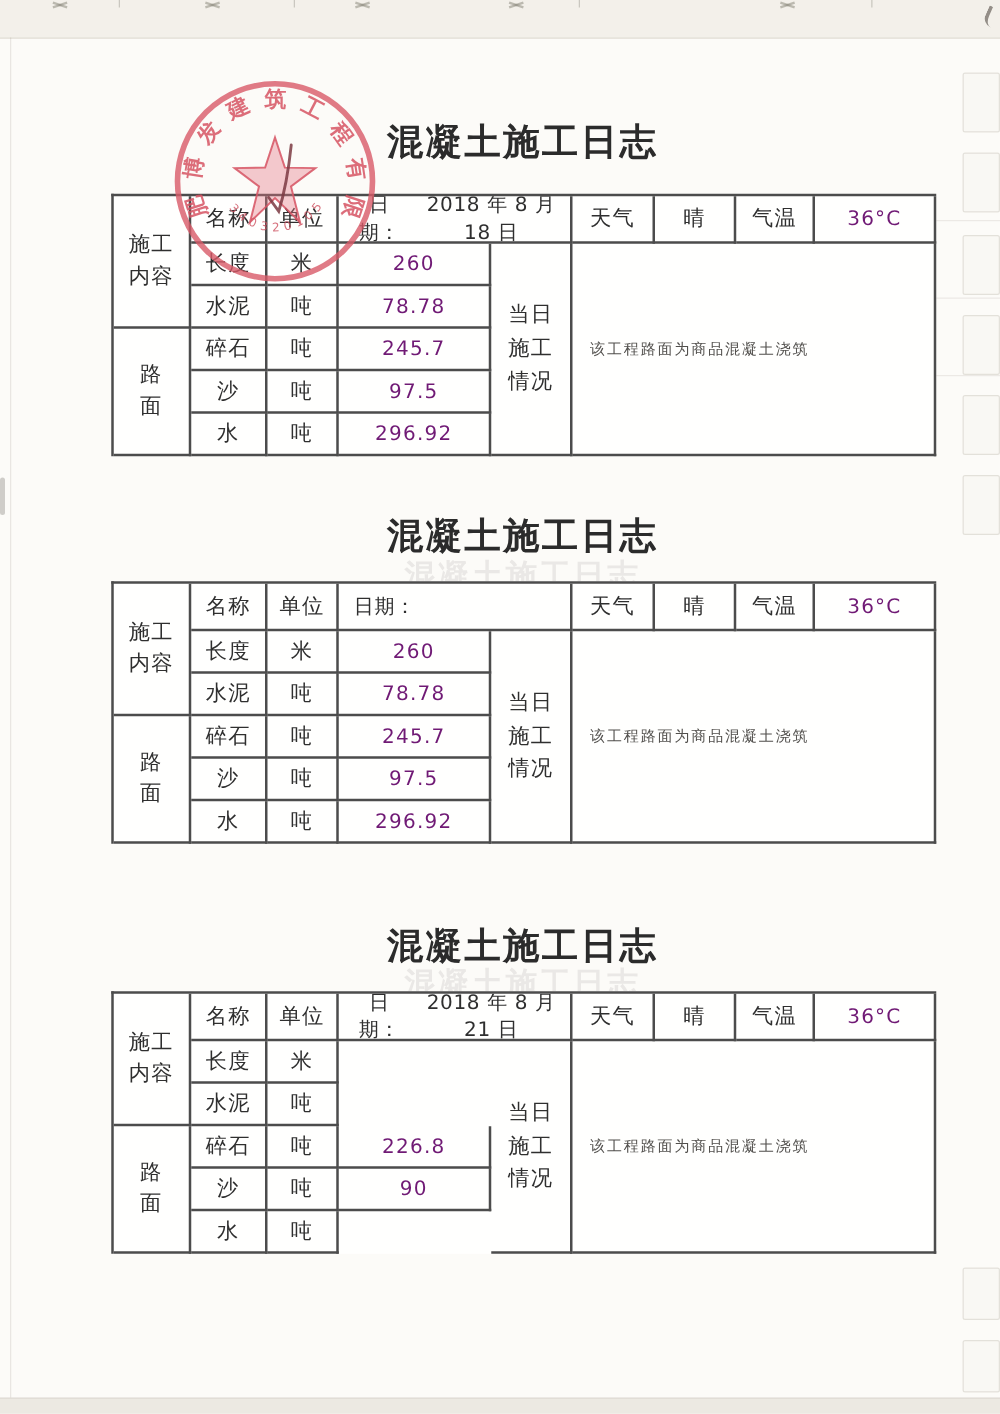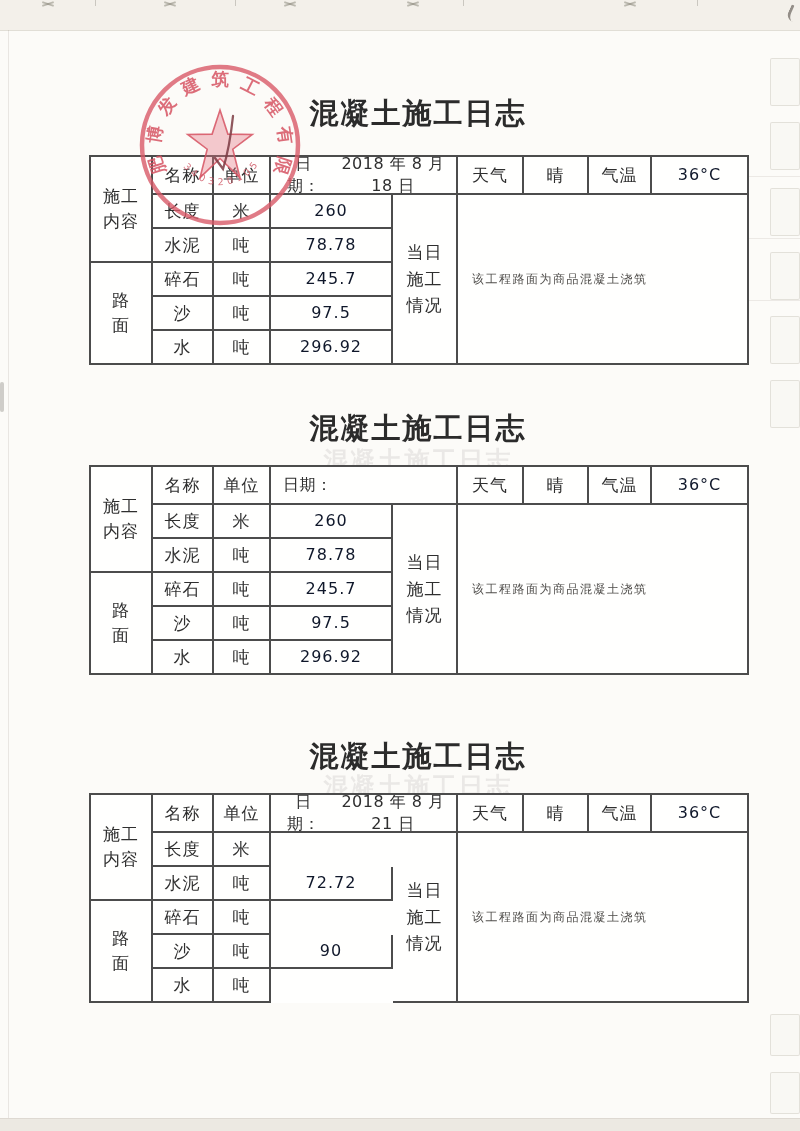--- a/index.html
+++ b/index.html
@@ -61,21 +61,21 @@
   .grpB{grid-column:1;grid-row:4/7;}
   .grp{white-space:pre-line;text-align:center;line-height:1.5;}
   .date{grid-column:4/6;justify-content:flex-start;padding-left:12px;font-size:16px;letter-spacing:0.5px;text-align:center;}
   .dateval{margin-left:6px;letter-spacing:0.5px;}
   .daily{grid-column:5;grid-row:2/7;white-space:pre-line;line-height:1.55;}
   .remark{
     grid-column:6/10;grid-row:2/7;justify-content:flex-start;padding-left:14px;
     font-family:"DejaVu Serif","Liberation Serif",serif;
     font-size:12px;color:#52504d;letter-spacing:1.5px;
   }
-  .num{font-size:16px;letter-spacing:1px;color:#0f172a;}
+  .num{font-size:16px;letter-spacing:1px;color:#701a75;}
 
   
   .seal{position:absolute;left:132px;top:53px;width:176px;height:190px;z-index:5;pointer-events:none;}
 </style>
 </head>
 <body>
 
 <div class="sheet">
 
   <div class="top-band"></div>
@@ -216,23 +216,23 @@
     </div>
     <div class="cell x6 y1">天气</div>
     <div class="cell x7 y1">晴</div>
     <div class="cell x8 y1">气温</div>
     <div class="cell x9 y1 num">36°C</div>
 
     <div class="cell x2 y2">长度</div>
     <div class="cell x3 y2">米</div>
     <div class="cell x2 y3">水泥</div>
     <div class="cell x3 y3">吨</div>
-    <div class="cell x4 y3 num">72.72</div>
     <div class="cell x2 y4">碎石</div>
     <div class="cell x3 y4">吨</div>
+    <div class="cell x4 y4 num">226.8</div>
     <div class="cell x2 y5">沙</div>
     <div class="cell x3 y5">吨</div>
     <div class="cell x4 y5 num">90</div>
     <div class="cell x2 y6">水</div>
     <div class="cell x3 y6">吨</div>
 
     <div class="cell daily">当日
 施工
 情况</div>
     <div class="cell remark">该工程路面为商品混凝土浇筑</div>

